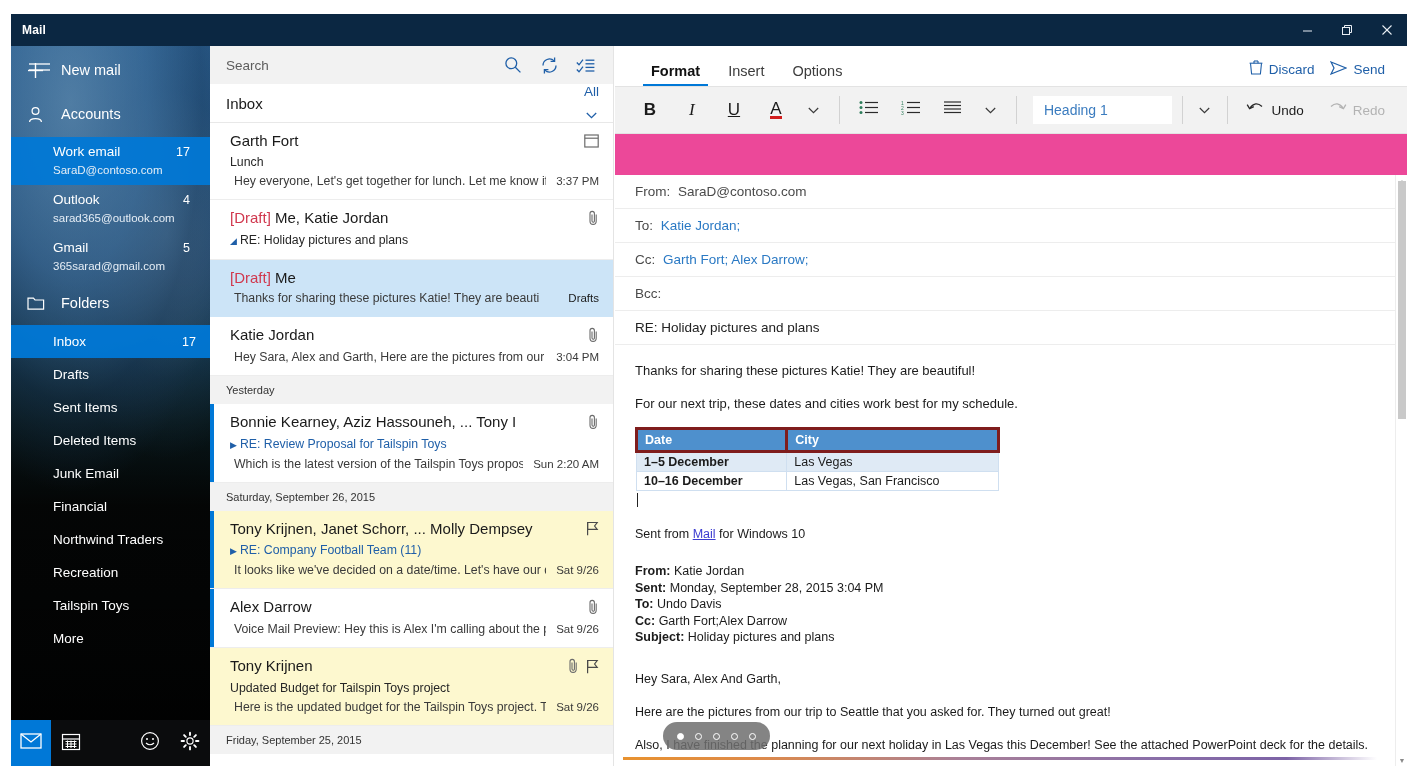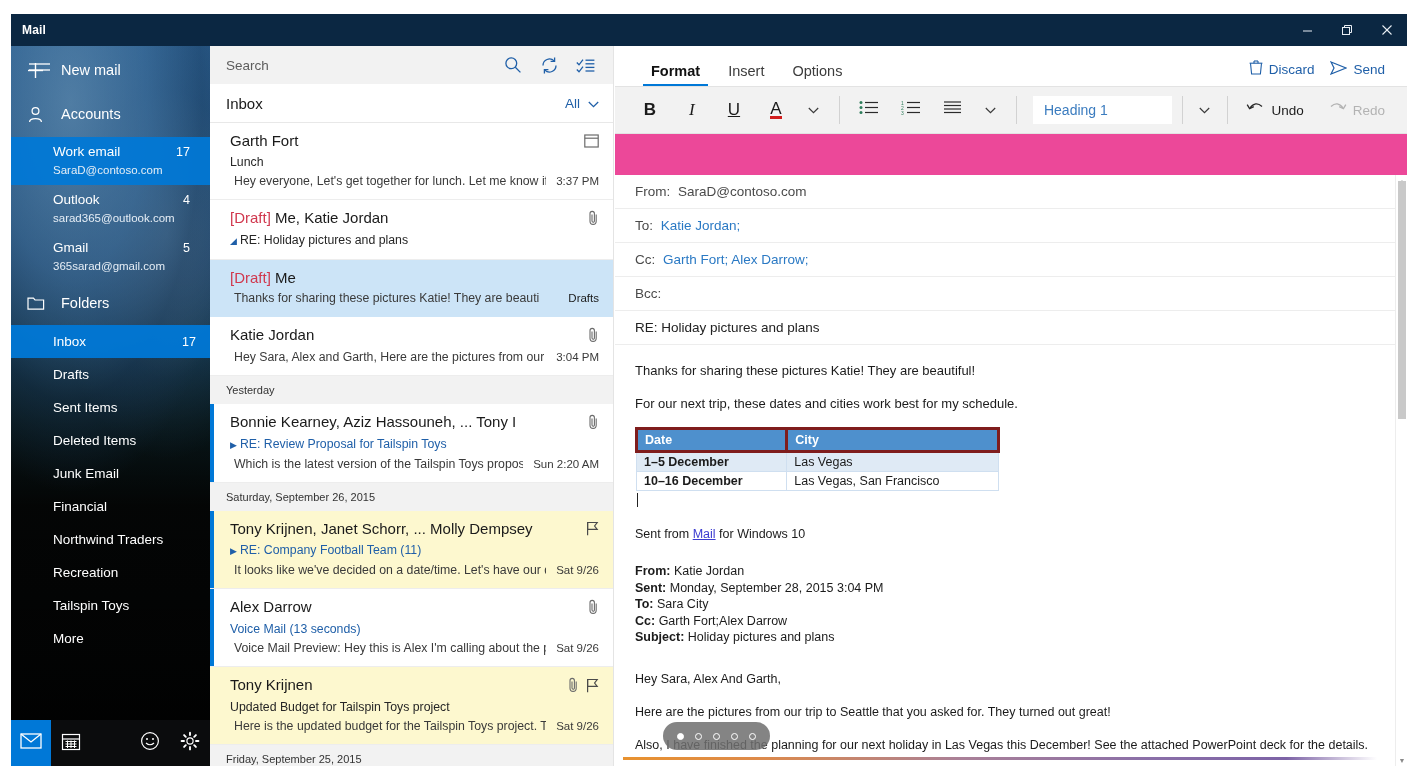--- a/index.html
+++ b/index.html
@@ -126,21 +126,21 @@
     width: 36px; height: 38px;
     display: flex; align-items: center; justify-content: center;
     color: #1f5fa8;
   }
   .listhead {
     height: 39px; border-bottom: 1px solid #e8e8e8;
     display: flex; align-items: center; justify-content: space-between;
     padding: 0 14px 0 16px; background: #fff;
   }
   .listhead .t { font-size: 15px; color: #1a1a1a; }
-  .listhead .f { display: flex; align-items: center; gap: 8px; color: #1f5fa8; font-size: 13.5px; }
+  .listhead .f { display: flex; align-items: center; gap: 8px; color: #1f5fa8; font-size: 13.5px; flex-direction: column; }
 
   .daygroup {
     height: 28px; background: #f2f2f2;
     display: flex; align-items: center;
     padding-left: 16px; font-size: 11px; color: #333;
   }
   .mi {
     position: relative;
     padding: 8px 14px 9px 20px;
     border-bottom: 1px solid #ededed;
@@ -604,21 +604,20 @@
         </div>
         <div class="mi unread">
           <div class="mi-r1">
             <div class="mi-from"><span>Alex Darrow</span></div>
             <div class="mi-icons">
               <span><svg width="11" height="16" viewBox="0 0 11 16">
                   <path d="M8.2 4.4 V11.3 a3.1 3.1 0 0 1 -6.2 0 V3.6 a2.2 2.2 0 0 1 4.4 0 V11 a1.2 1.2 0 0 1 -2.4 0 V4.6" fill="none" stroke="#6b6b6b" stroke-width="1.1"></path>
                 </svg></span>
             </div>
           </div>
-          <div class="mi-subj link"><span>Voice Mail (13 seconds)</span></div>
           <div class="mi-r3">
             <div class="mi-prev">Voice Mail Preview: Hey this is Alex I'm calling about the proj</div>
             <div class="mi-time">Sat 9/26</div>
           </div>
         </div>
         <div class="mi flagyellow">
           <div class="mi-r1">
             <div class="mi-from"><span>Tony Krijnen</span></div>
             <div class="mi-icons">
               <span><svg width="11" height="16" viewBox="0 0 11 16">
@@ -822,21 +821,21 @@
         </table>
         <div class="caretline"></div>
         <div class="sig">
           <span>Sent from </span><a href="#">Mail</a><span> for Windows 10</span>
         </div>
       </div>
 
       <div class="quoted">
         <div class="hl"><b>From:</b><span> Katie Jordan</span></div>
         <div class="hl"><b>Sent:</b><span> Monday, September 28, 2015 3:04 PM</span></div>
-        <div class="hl"><b>To:</b><span> Sara City</span></div>
+        <div class="hl"><b>To:</b><span> Undo Davis</span></div>
         <div class="hl"><b>Cc:</b><span> Garth Fort;Alex Darrow</span></div>
         <div class="hl"><b>Subject:</b><span> Holiday pictures and plans</span></div>
         <p style="margin-top:24px">Hey Sara, Alex And Garth,</p>
         <p>Here are the pictures from our trip to Seattle that you asked for. They turned out great!</p>
         <p>Also, I have finished the planning for our next holiday in Las Vegas this December! See the attached PowerPoint deck for the details.</p>
         <p>-Katie</p>
       </div>
 
       <div class="dots" id="pager-dots">
           <span class="dot on"></span>

